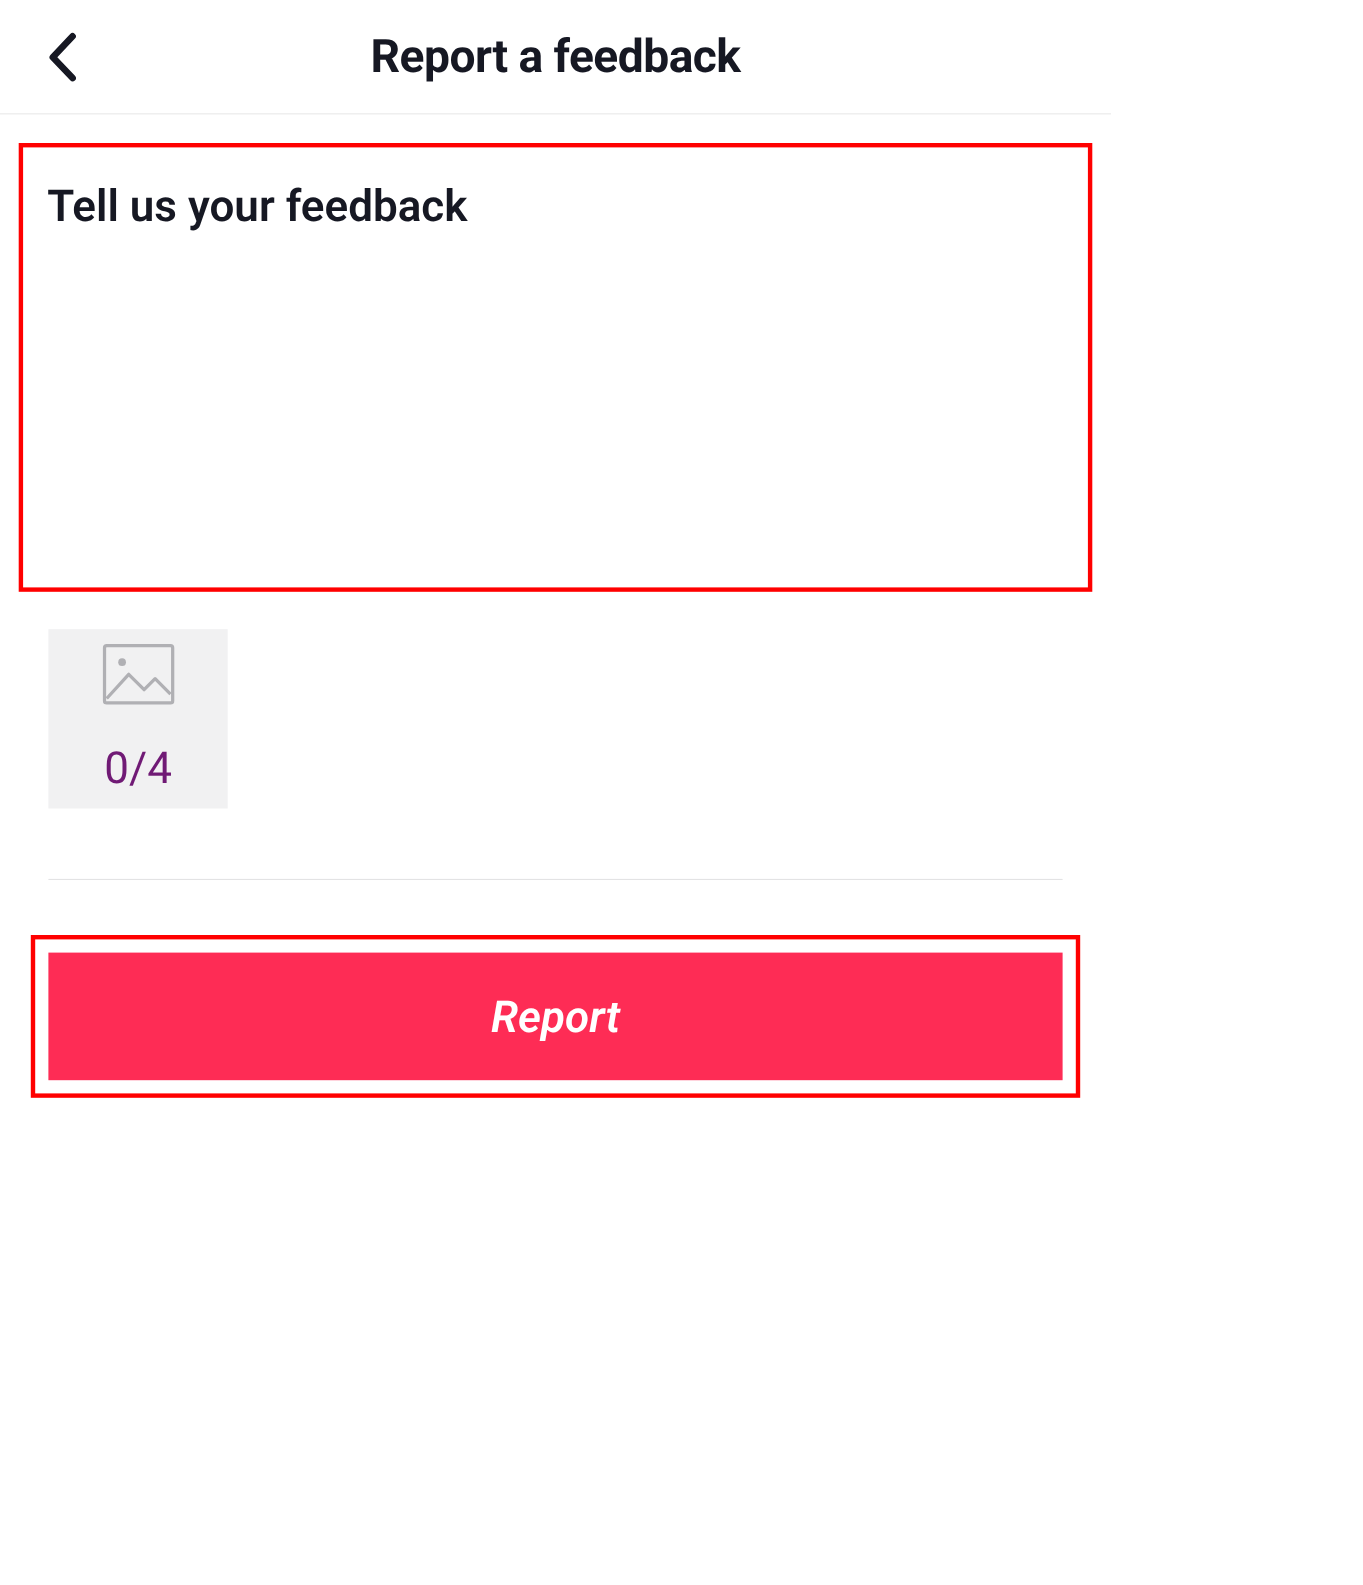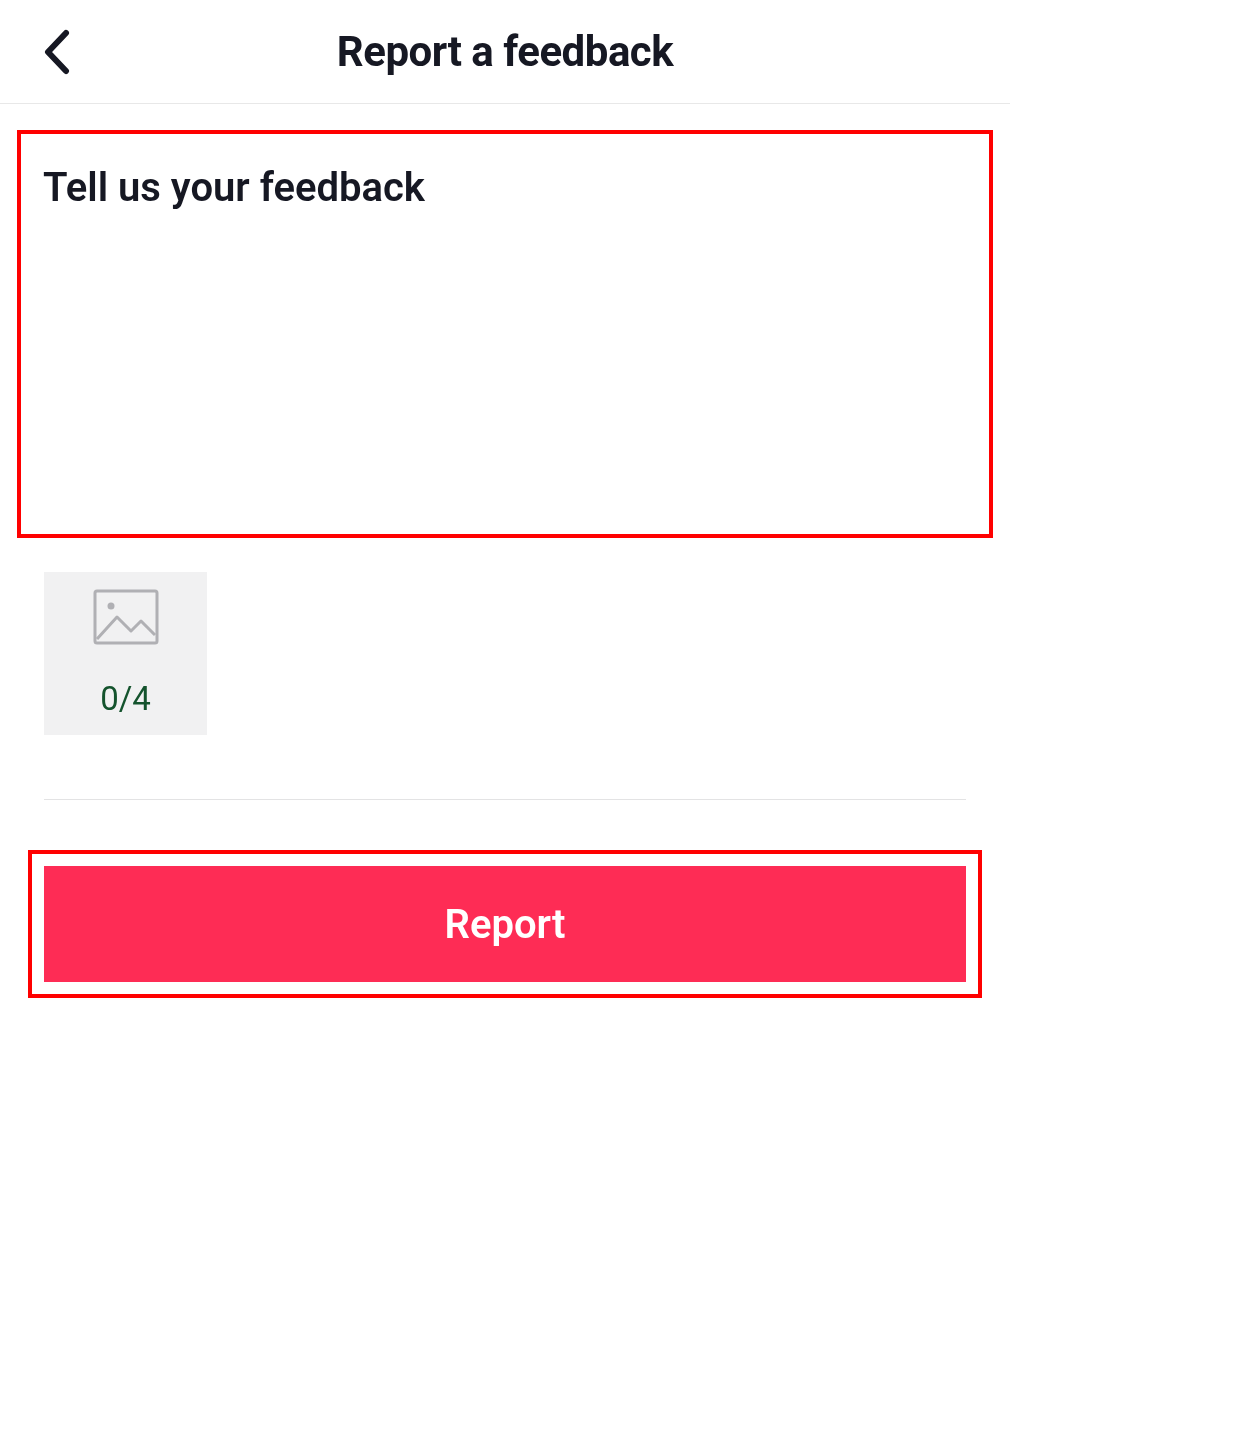--- a/index.html
+++ b/index.html
@@ -84,22 +84,22 @@
       align-items: center;
       justify-content: center;
       cursor: pointer;
     }
     .upload-tile svg {
       width: 66px;
       height: 56px;
     }
     .upload-count {
       margin-top: 34px;
-      font-size: 33px;
-      color: #14532d;
+      font-size: 40px;
+      color: #701a75;
       font-weight: 400;
     }
     .divider {
       margin: 64px 40px 0 40px;
       border: none;
       border-top: 1px solid #e3e3e4;
     }
     .report-wrap {
       margin: 50px 24px 0 24px;
       border: 4px solid #ff0000;
@@ -108,20 +108,21 @@
     .report-btn {
       width: 100%;
       height: 116px;
       background: #fe2c55;
       border: none;
       color: #ffffff;
       font-size: 40px;
       font-weight: 600;
       cursor: pointer;
       font-family: inherit;
+      font-style: italic;
     }
   </style>
 </head>
 <body>
 
 <div class="screen">
 
   <div class="header">
     <button class="back-btn">
       <svg viewBox="0 0 30 46">

